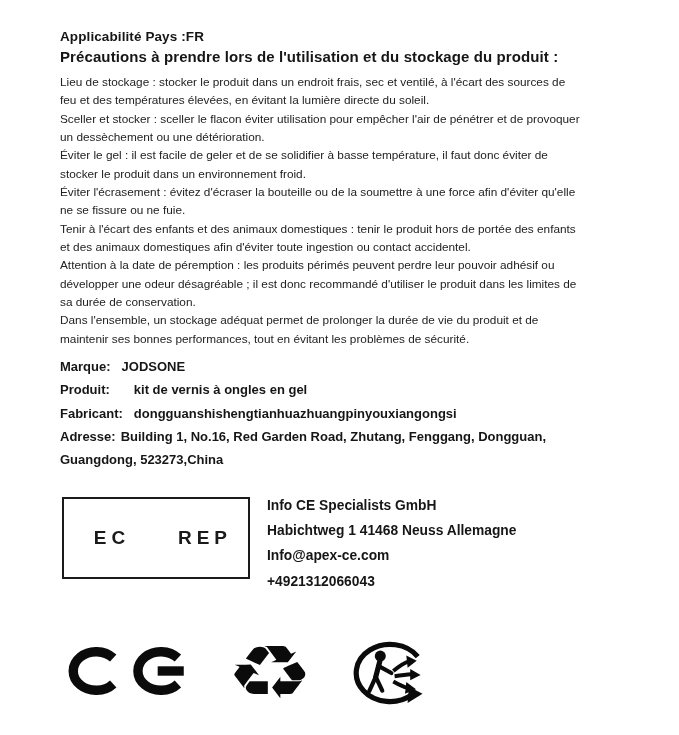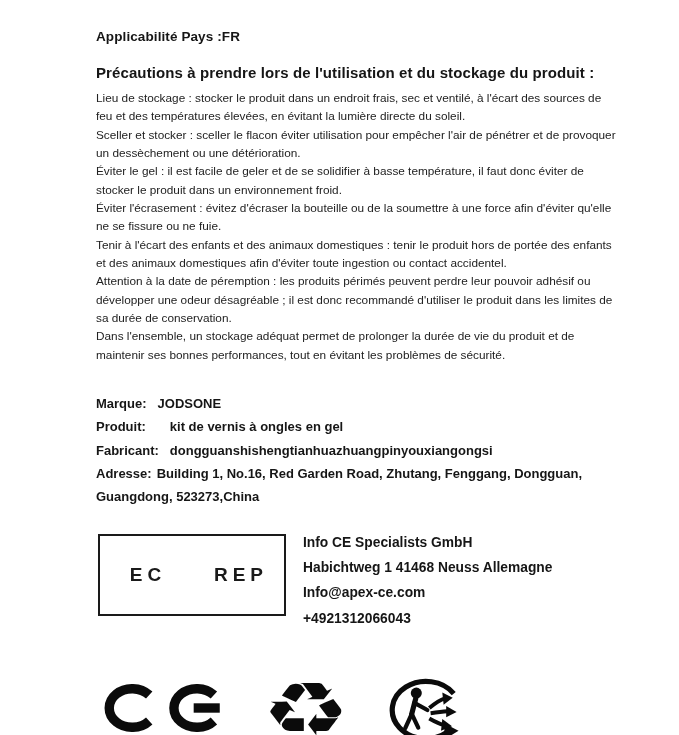--- a/index.html
+++ b/index.html
@@ -4,35 +4,35 @@
 <style>
   html,body{margin:0;padding:0;background:#ffffff;}
   .page{
     position:relative;
     width:679px;height:735px;
     background:#ffffff;
     overflow:hidden;
     font-family:"Liberation Sans", sans-serif;
     color:#1d1d1d;
     box-sizing:border-box;
-    padding:27px 66px 0 96px;
+    padding:27px 66px 0 60px;
   }
   .h1{
     font-size:13.5px;font-weight:bold;color:#161616;
     line-height:19px;letter-spacing:0.1px;
   }
   .h2{
     font-size:15px;font-weight:bold;color:#161616;
-    line-height:21px;margin-top:16px;letter-spacing:0.1px;
+    line-height:21px;letter-spacing:0.1px;
   }
   .body-text{margin-top:6px;width:522px;}
   .body-text p{
     margin:0;font-size:11.8px;line-height:18.35px;color:#222222;
   }
-  .product{margin-top:28px;width:548px;}
+  .product{margin-top:7px;width:548px;}
   .pline{
     font-weight:bold;color:#161616;font-size:13px;line-height:23.3px;
   }
   .plabel{margin-right:11px;}
   .plabel.gap-produit{margin-right:24px;}
   .plabel.gap-adresse{margin-right:5px;}
   .rep-row{
     display:flex;flex-direction:row;align-items:flex-start;
     margin-top:25px;margin-left:2px;
   }

